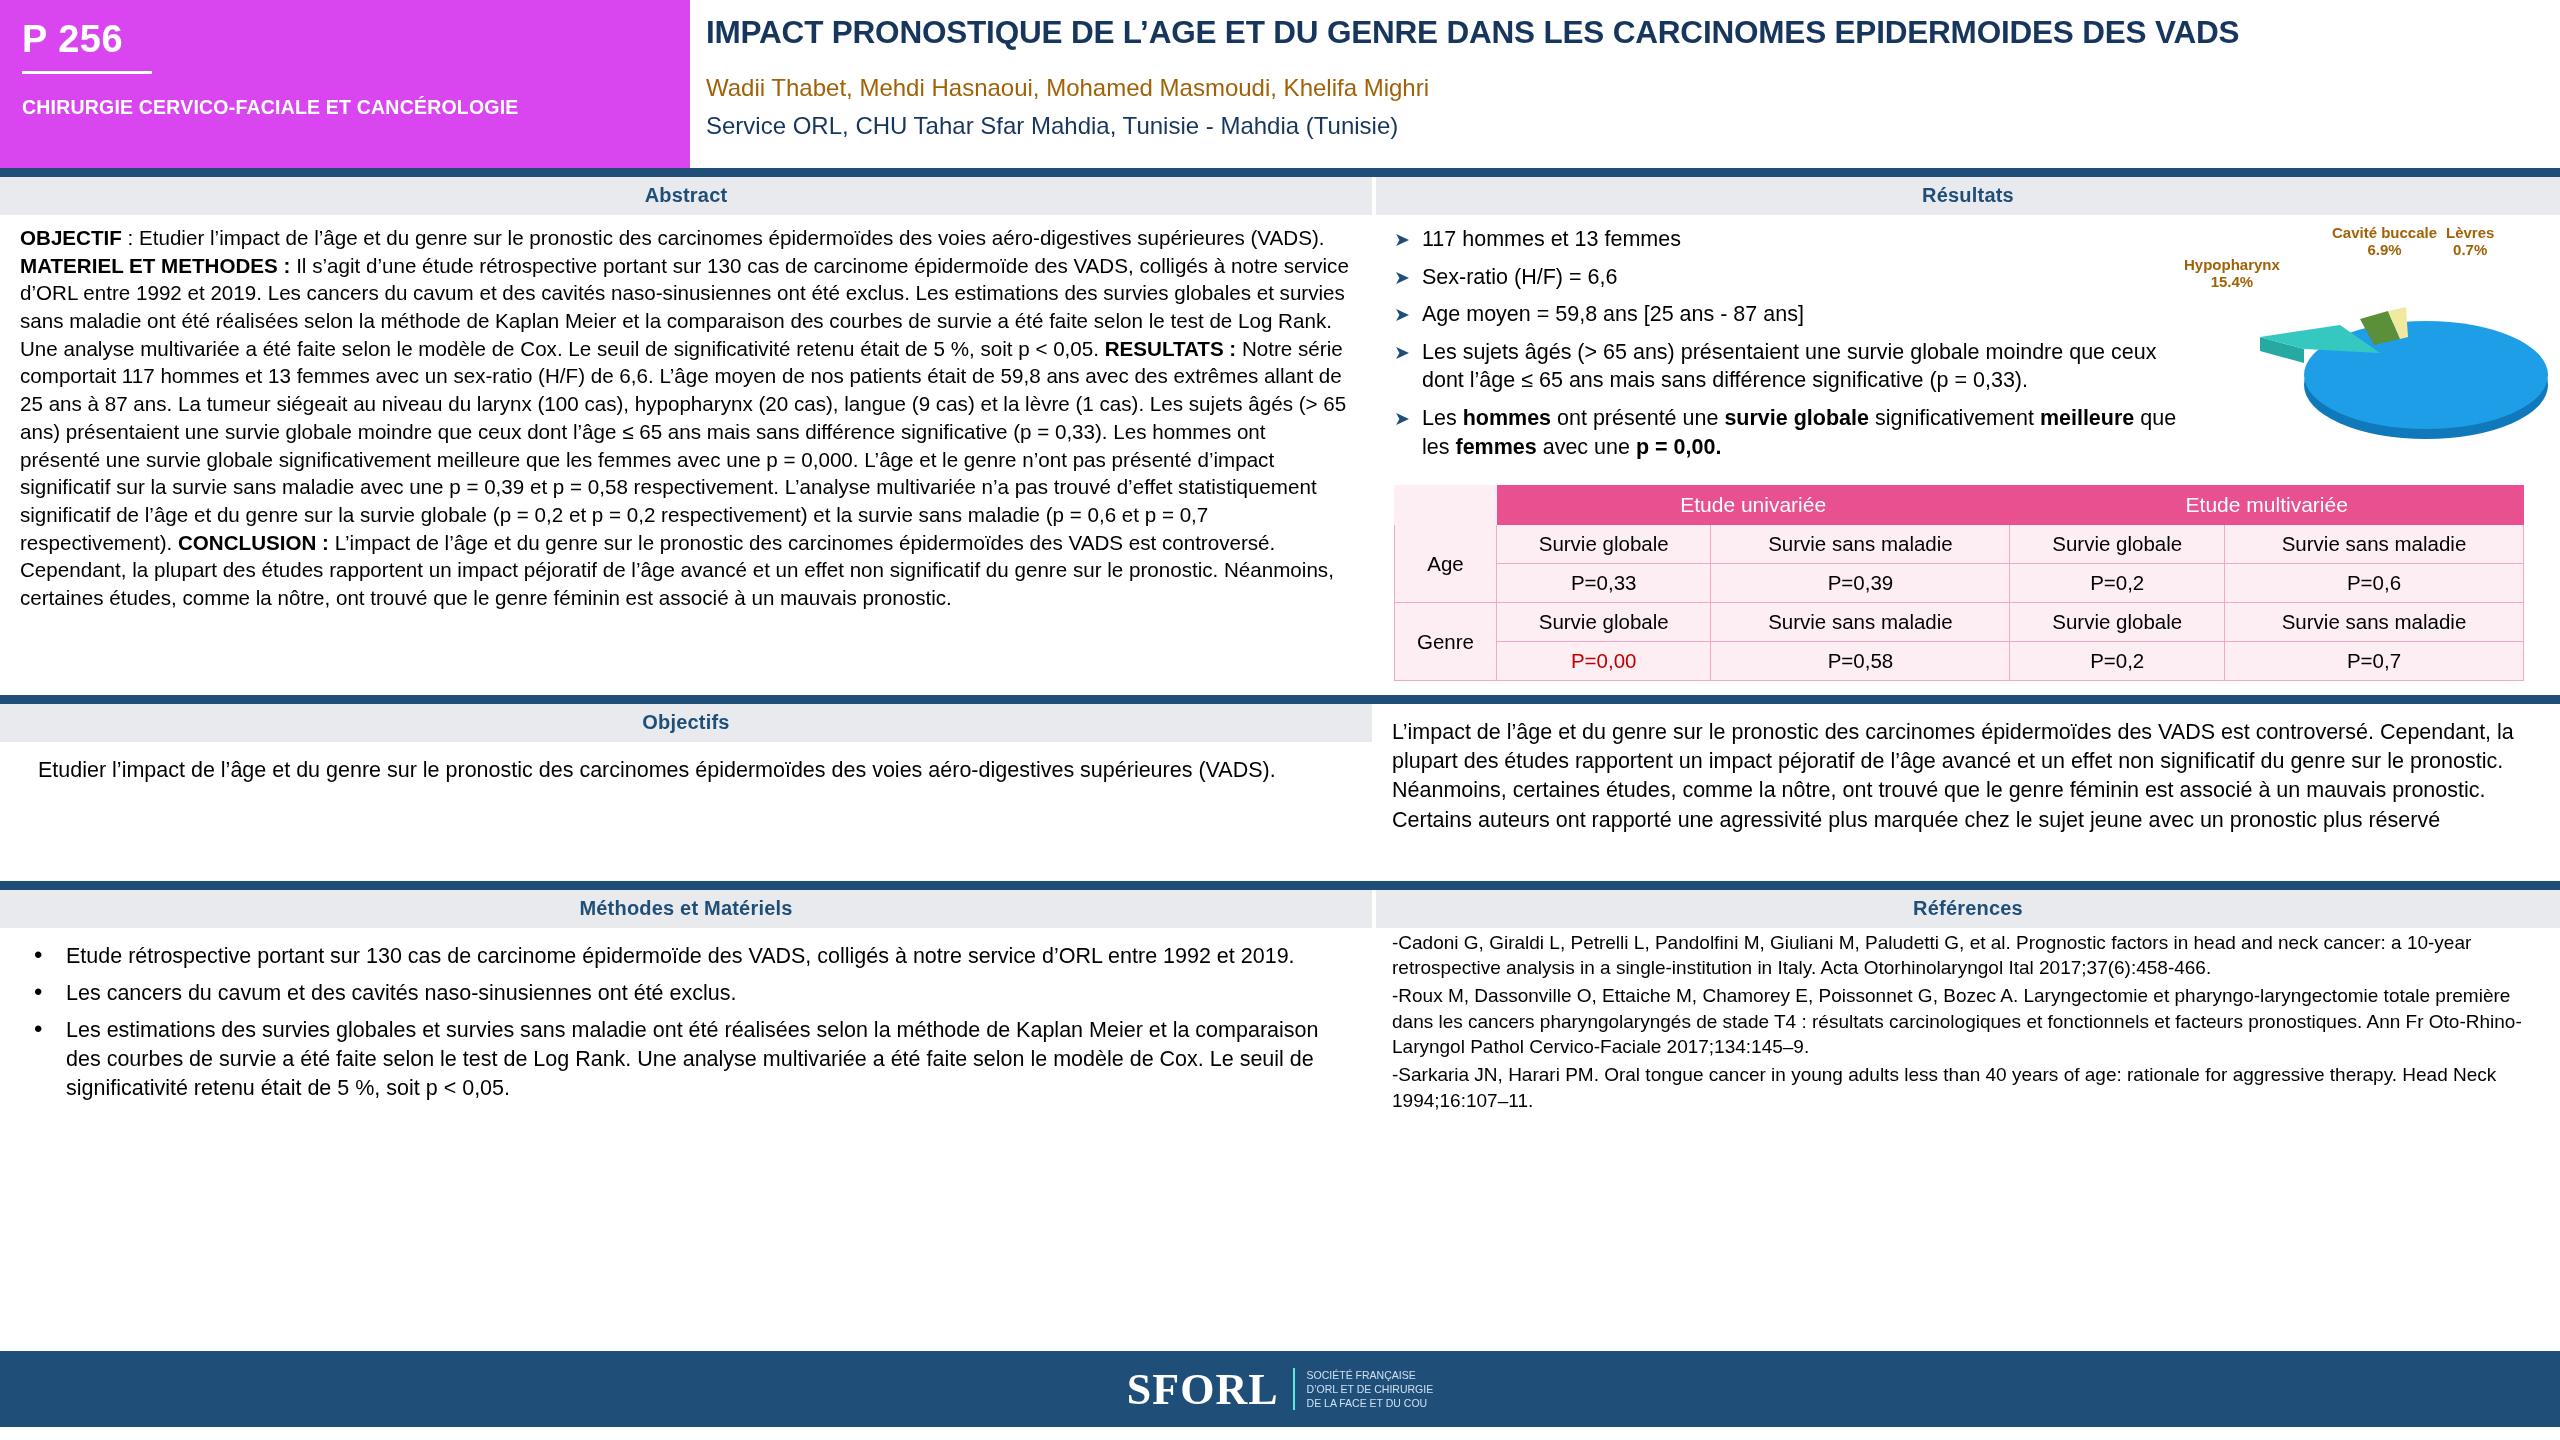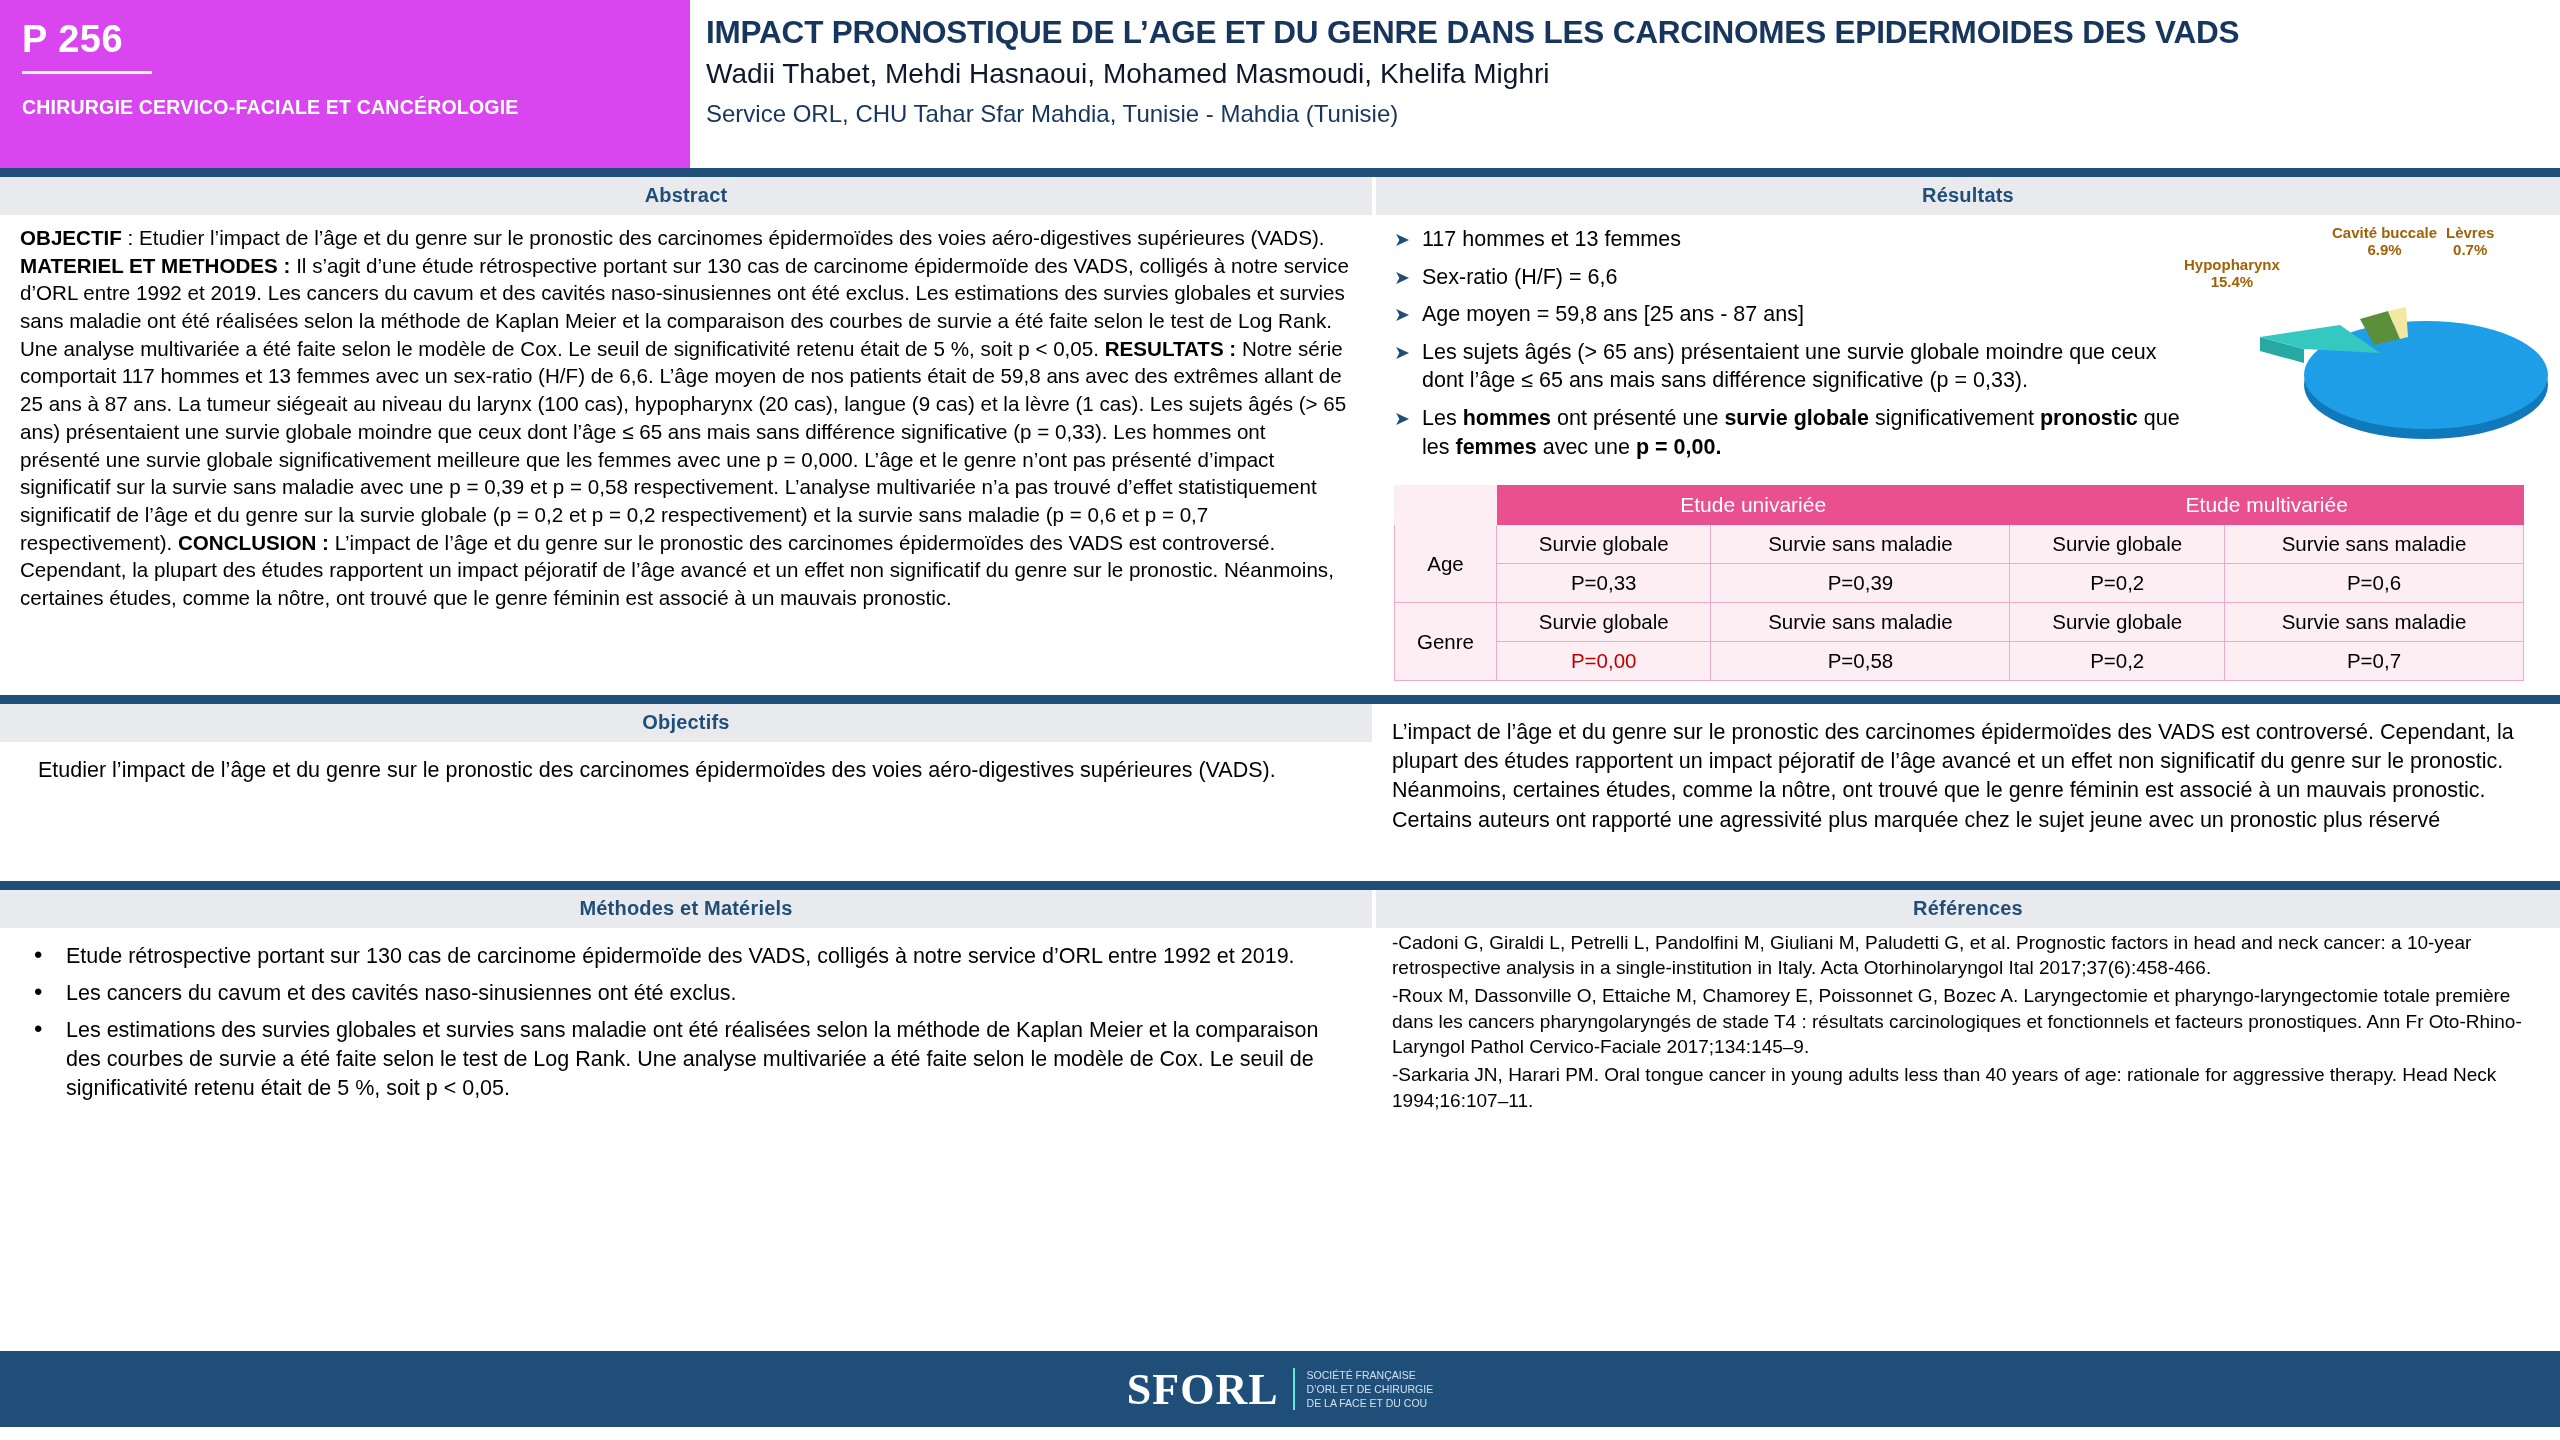--- a/index.html
+++ b/index.html
@@ -56,23 +56,23 @@
   }
   .poster-title {
     font-size: 31.5px;
     font-weight: bold;
     color: #17365d;
     line-height: 1.15;
     letter-spacing: -0.2px;
     white-space: nowrap;
   }
   .authors {
-    font-size: 28px;
-    color: #0f172a;
-    margin-top: 8px;
+    font-size: 24px;
+    color: #a16207;
+    margin-top: 24px;
   }
   .affiliation {
     font-size: 24px;
     color: #17365d;
     margin-top: 10px;
   }
   
   .band {
     background: #e8eaed;
     color: #1f4e79;
@@ -280,21 +280,21 @@
         <div class="res-item">
           <span class="res-arrow">➤</span>
           <span class="res-text">Age moyen = 59,8 ans [25 ans - 87 ans]</span>
         </div>
         <div class="res-item">
           <span class="res-arrow">➤</span>
           <span class="res-text">Les sujets âgés (&gt; 65 ans) présentaient une survie globale moindre que ceux dont l’âge ≤ 65 ans mais sans différence significative (p = 0,33).</span>
         </div>
         <div class="res-item">
           <span class="res-arrow">➤</span>
-          <span class="res-text"><span>Les </span><b>hommes</b><span> ont présenté une </span><b>survie globale</b><span> significativement </span><b>pronostic</b><span> que les </span><b>femmes</b><span> avec une </span><b>p = 0,00.</b></span>
+          <span class="res-text"><span>Les </span><b>hommes</b><span> ont présenté une </span><b>survie globale</b><span> significativement </span><b>meilleure</b><span> que les </span><b>femmes</b><span> avec une </span><b>p = 0,00.</b></span>
         </div>
       </div>
 
       <div class="pie-area">
         <svg class="pie-svg" width="380" height="200" viewBox="0 0 380 200">
 
           <ellipse cx="196" cy="118" rx="122" ry="54" fill="#0f79bb"></ellipse>
           <ellipse cx="196" cy="108" rx="122" ry="54" fill="#1f9ee8"></ellipse>
 
           <path d="M74 96 L74 82 L30 70 L30 84 Z" fill="#26a9a3"></path>

